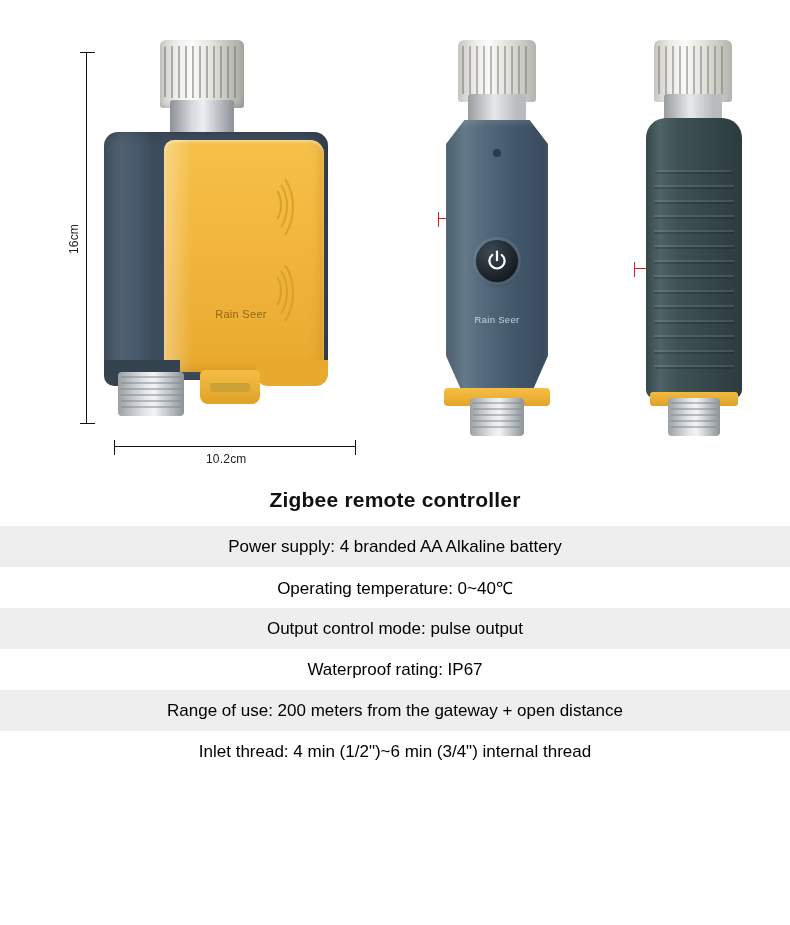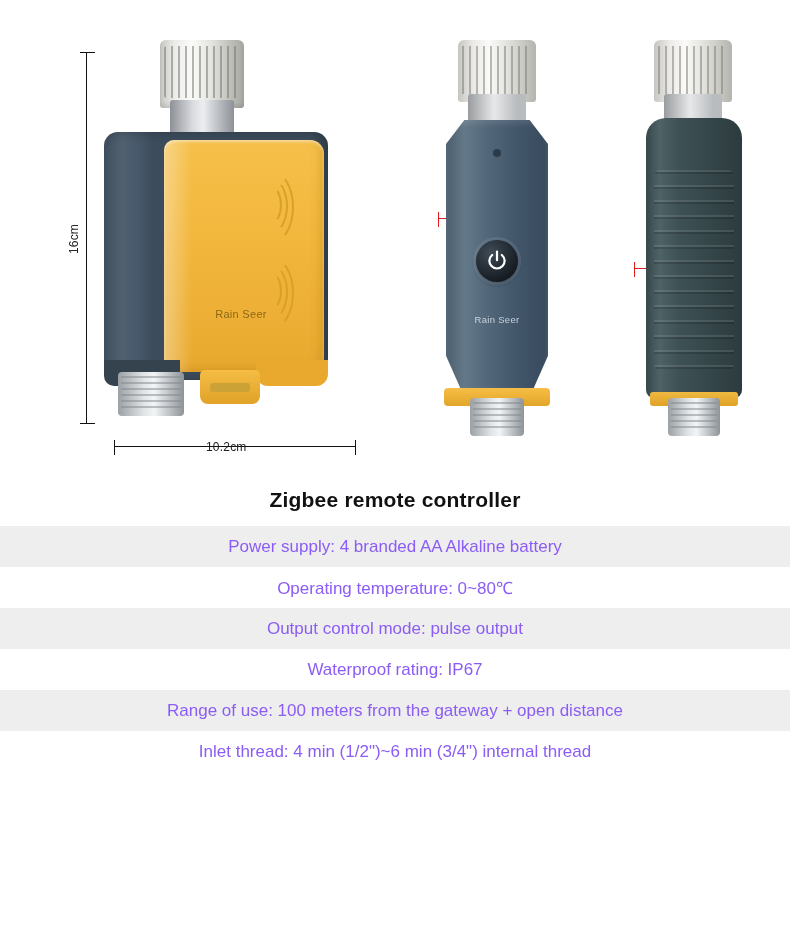--- a/index.html
+++ b/index.html
@@ -246,37 +246,37 @@
     margin: 8px 0 14px 0;
     letter-spacing: .2px;
   }
   .spec-list { width: 790px; }
   .spec-row {
     height: 41px;
     display: flex;
     align-items: center;
     justify-content: center;
     font-size: 17px;
-    color: #8b5cf6;
+    color: #000000;
     padding: 0 40px;
     box-sizing: border-box;
   }
   .spec-row.alt { background: #eeeeee; }
   .spec-row .txt { white-space: nowrap; }
 </style>
 </head>
 <body>
 
 <div class="product-area">
 
   <div class="dim-v" style="left:86px; top:52px; height:372px;"></div>
   <div class="dim-label vlabel" style="left:44px; top:232px; width:60px; text-align:center;">16cm</div>
 
   <div class="dim-h" style="left:114px; top:446px; width:242px;"></div>
-  <div class="dim-label" style="left:206px; top:440px;">10.2cm</div>
+  <div class="dim-label" style="left:206px; top:452px;">10.2cm</div>
 
   <div class="dim-h red" style="left:438px; top:218px; width:110px;"></div>
   <div class="dim-label red" style="left:468px; top:206px;">4.3cm</div>
 
   <div class="dim-h red" style="left:634px; top:268px; width:104px;"></div>
   <div class="dim-label red" style="left:661px; top:256px;">4.3cm</div>
 
   <div class="dev1">
     <div class="d1-cap">
         <div class="ridges"></div>
@@ -337,27 +337,27 @@
   </div>
 </div>
 
 <div class="spec-title">Zigbee remote controller</div>
 
 <div class="spec-list">
   <div class="spec-row alt">
       <span class="txt">Power supply: 4 branded AA Alkaline battery</span>
     </div>
   <div class="spec-row">
-      <span class="txt">Operating temperature: 0~80℃</span>
+      <span class="txt">Operating temperature: 0~40℃</span>
     </div>
   <div class="spec-row alt">
       <span class="txt">Output control mode: pulse output</span>
     </div>
   <div class="spec-row">
       <span class="txt">Waterproof rating: IP67</span>
     </div>
   <div class="spec-row alt">
-      <span class="txt">Range of use: 100 meters from the gateway + open distance</span>
+      <span class="txt">Range of use: 200 meters from the gateway + open distance</span>
     </div>
   <div class="spec-row">
       <span class="txt">Inlet thread: 4 min (1/2")~6 min (3/4") internal thread</span>
     </div>
 </div>
 
 </body></html>

